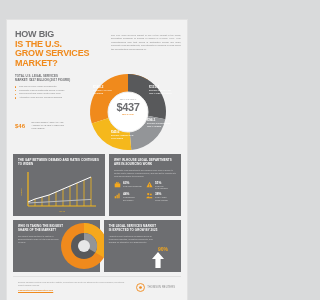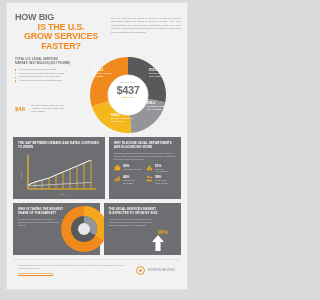--- a/index.html
+++ b/index.html
@@ -6,21 +6,21 @@
   html, body {
     width: 194px; height: 300px;
     background: #d9dadb;
     font-family: "Liberation Sans", sans-serif;
     overflow: hidden;
   }
   .page {
     position: relative;
     width: 194px; height: 300px;
     background: #d9dadb;
-    padding: 2px 6px 0 6px;
+    padding: 19px 6px 0 6px;
   }
   .sheet {
     position: relative;
     width: 182px;
     height: 288px;
     background: #f2f2f2;
     border: 1px solid #e2e2e2;
     overflow: hidden;
   }
 
@@ -28,21 +28,21 @@
   .header { position: relative; padding: 10px 8px 2px 8px; height: 52px; }
   .title { width: 92px; }
   .title .l {
     font-weight: bold;
     letter-spacing: -0.2px;
     line-height: 9.5px;
     display: block;
     font-size: 9px;
   }
   .title .l1 { color: #6d6e71; }
-  .title .l2, .title .l3, .title .l4 { color: #f08a1c; text-align: center; }
+  .title .l2, .title .l3, .title .l4 { color: #f08a1c; }
   .intro {
     position: absolute;
     left: 104px; top: 14px;
     width: 70px;
   }
   .intro p {
     font-size: 2.3px;
     line-height: 3.4px;
     color: #8a8a8a;
     text-align: justify;
@@ -141,21 +141,21 @@
 <body>
 
 <div class="page">
 <div class="sheet">
 
   <div class="header">
     <div class="title">
       <span class="l l1">HOW BIG</span>
       <span class="l l2">IS THE U.S.</span>
       <span class="l l3">GROW SERVICES</span>
-      <span class="l l4">FASTER?</span>
+      <span class="l l4">MARKET?</span>
     </div>
     <div class="intro">
       <p>The U.S. legal services market is one of the largest in the world, generating hundreds of billions of dollars in revenue every year. Understanding how that spend is distributed across law firms, corporate legal departments, and alternative providers reveals where the opportunities and pressures lie.</p>
     </div>
   </div>
 
   <div class="donut-sec">
     <div class="leftcol">
       <h3>TOTAL U.S. LEGAL SERVICES MARKET: $437 BILLION (2017 FIGURE)</h3>
       <ul>

